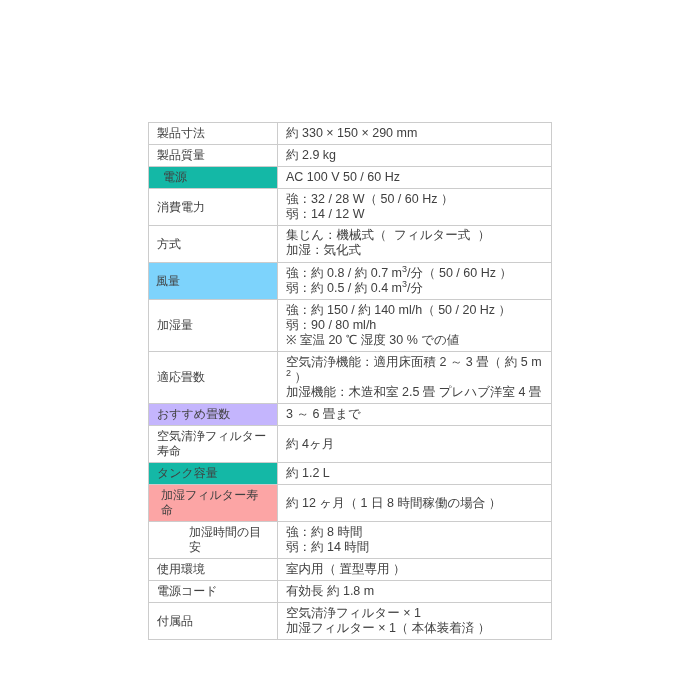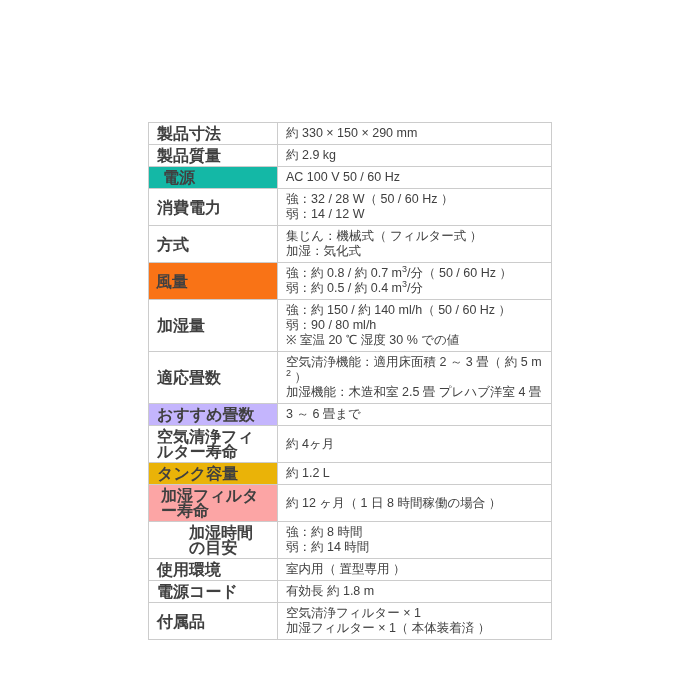--- a/index.html
+++ b/index.html
@@ -28,22 +28,22 @@
     border: 1px solid #cccccc;
     padding: 3px 8px;
     font-size: 12.5px;
     line-height: 15px;
     text-align: left;
     vertical-align: middle;
     background: #ffffff;
     word-break: break-all;
   }
   .spec-table th {
-    font-weight: bold;
-    font-size: 16px;
+    font-weight: normal;
+    font-size: 12px;
     width: 112px;
   }
   .spec-table td sup {
     font-size: 9px;
     line-height: 0;
     vertical-align: super;
   }
 </style>
 </head>
 <body style="background: rgb(255, 255, 255);">
@@ -61,44 +61,44 @@
       <tr>
         <th style="border-color: rgb(204, 204, 204); background: #14b8a6; padding-left: 14px;">電源</th>
         <td style="border-color: rgb(204, 204, 204); background: rgb(255, 255, 255);"><span>AC 100 V  50 / 60 Hz</span></td>
       </tr>
       <tr>
         <th style="border-color: rgb(204, 204, 204); background: rgb(255, 255, 255);">消費電力</th>
         <td style="border-color: rgb(204, 204, 204); background: rgb(255, 255, 255);"><span>強：32 / 28 W（ 50 / 60 Hz ）</span><br><span>弱：14 / 12 W</span></td>
       </tr>
       <tr>
         <th style="border-color: rgb(204, 204, 204); background: rgb(255, 255, 255);">方式</th>
-        <td style="border-color: rgb(204, 204, 204); background: rgb(255, 255, 255);"><span>集じん：機械式（ フィルター式 ）</span><br><span>加湿：気化式</span></td>
+        <td style="border-color: rgb(204, 204, 204); background: rgb(255, 255, 255); font-family: Liberation Mono, monospace;"><span>集じん：機械式（ フィルター式 ）</span><br><span>加湿：気化式</span></td>
       </tr>
       <tr>
-        <th style="border-color: rgb(204, 204, 204); background: #f97316; padding-left: 7px;">風量</th>
+        <th style="border-color: rgb(204, 204, 204); background: #7dd3fc; padding-left: 7px;">風量</th>
         <td style="border-color: rgb(204, 204, 204); background: rgb(255, 255, 255);"><span>強：約 0.8 / 約 0.7 m</span><sup>3</sup><span>/分（ 50 / 60 Hz ）</span><br><span>弱：約 0.5 / 約 0.4 m</span><sup>3</sup><span>/分</span></td>
       </tr>
       <tr>
         <th style="border-color: rgb(204, 204, 204); background: rgb(255, 255, 255);">加湿量</th>
-        <td style="border-color: rgb(204, 204, 204); background: rgb(255, 255, 255);"><span>強：約 150 / 約 140 ml/h（ 50 / 60 Hz ）</span><br><span>弱：90 / 80 ml/h</span><br><span>※ 室温 20 ℃ 湿度 30 % での値</span></td>
+        <td style="border-color: rgb(204, 204, 204); background: rgb(255, 255, 255);"><span>強：約 150 / 約 140 ml/h（ 50 / 20 Hz ）</span><br><span>弱：90 / 80 ml/h</span><br><span>※ 室温 20 ℃ 湿度 30 % での値</span></td>
       </tr>
       <tr>
         <th style="border-color: rgb(204, 204, 204); background: rgb(255, 255, 255);">適応畳数</th>
         <td style="border-color: rgb(204, 204, 204); background: rgb(255, 255, 255);"><span>空気清浄機能：適用床面積 2 ～ 3 畳（ 約 5 m</span><sup>2</sup><span> ）</span><br><span>加湿機能：木造和室 2.5 畳 プレハブ洋室 4 畳</span></td>
       </tr>
       <tr>
         <th style="border-color: rgb(204, 204, 204); background: #c4b5fd;">おすすめ畳数</th>
         <td style="border-color: rgb(204, 204, 204); background: rgb(255, 255, 255);"><span>3 ～ 6 畳まで</span></td>
       </tr>
       <tr>
         <th style="border-color: rgb(204, 204, 204); background: rgb(255, 255, 255);">空気清浄フィルター寿命</th>
         <td style="border-color: rgb(204, 204, 204); background: rgb(255, 255, 255);"><span>約 4ヶ月</span></td>
       </tr>
       <tr>
-        <th style="border-color: rgb(204, 204, 204); background: #eab308;">タンク容量</th>
+        <th style="border-color: rgb(204, 204, 204); background: #14b8a6;">タンク容量</th>
         <td style="border-color: rgb(204, 204, 204); background: rgb(255, 255, 255);"><span>約 1.2 L</span></td>
       </tr>
       <tr>
         <th style="border-color: rgb(204, 204, 204); background: #fca5a5; padding-left: 12px;">加湿フィルター寿命</th>
         <td style="border-color: rgb(204, 204, 204); background: rgb(255, 255, 255);"><span>約 12 ヶ月（ 1 日 8 時間稼働の場合 ）</span></td>
       </tr>
       <tr>
         <th style="border-color: rgb(204, 204, 204); background: rgb(255, 255, 255); padding-left: 40px;">加湿時間の目安</th>
         <td style="border-color: rgb(204, 204, 204); background: rgb(255, 255, 255);"><span>強：約 8 時間</span><br><span>弱：約 14 時間</span></td>
       </tr>

